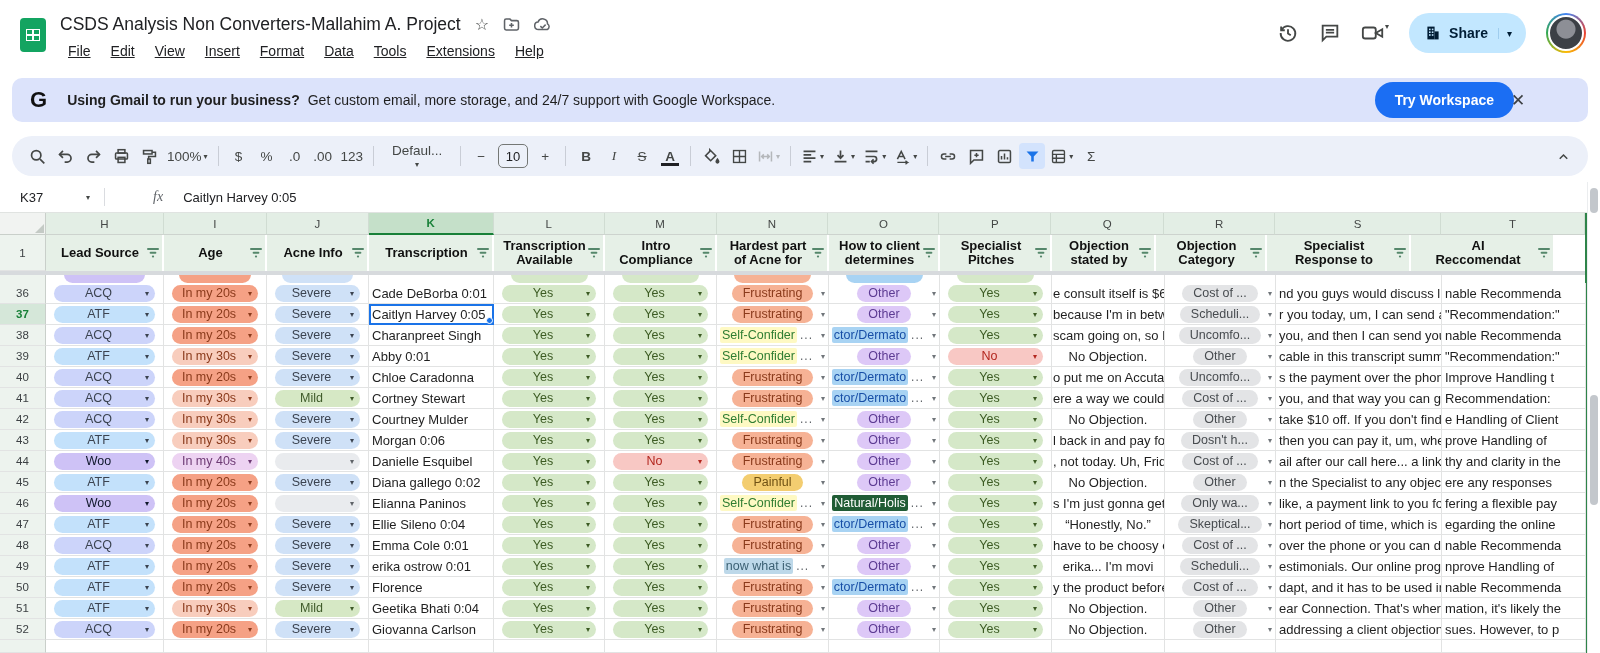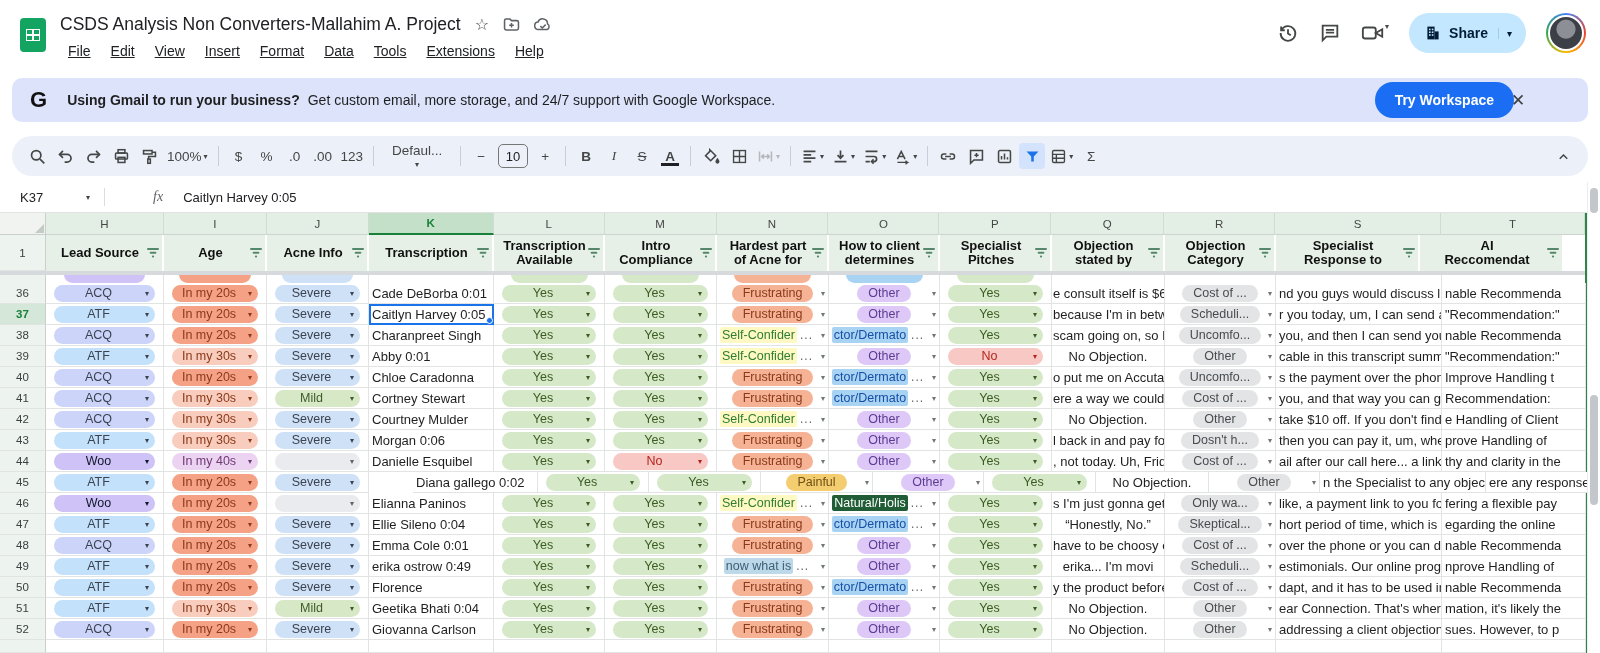--- a/index.html
+++ b/index.html
@@ -441,21 +441,21 @@
             </svg></span>
         </div>
         <div class="hcell" style="width: 112px;">
           <span class="hlabel">Specialist Pitches</span>
           <span class="ficon"><svg width="12" height="10" viewBox="0 0 12 10">
               <rect x="0" y="0" width="12" height="2" rx="1" fill="#55876b"></rect>
               <rect x="2.6" y="3.8" width="6.8" height="2" rx="1" fill="#55876b"></rect>
               <rect x="4.9" y="7.6" width="2.2" height="2" rx="1" fill="#55876b"></rect>
             </svg></span>
         </div>
-        <div class="hcell" style="width: 113px; justify-content: center;">
+        <div class="hcell" style="width: 104px; justify-content: center;">
           <span class="hlabel">Objection stated by</span>
           <span class="ficon"><svg width="12" height="10" viewBox="0 0 12 10">
               <rect x="0" y="0" width="12" height="2" rx="1" fill="#55876b"></rect>
               <rect x="2.6" y="3.8" width="6.8" height="2" rx="1" fill="#55876b"></rect>
               <rect x="4.9" y="7.6" width="2.2" height="2" rx="1" fill="#55876b"></rect>
             </svg></span>
         </div>
         <div class="hcell" style="width: 111px;">
           <span class="hlabel">Objection Category</span>
           <span class="ficon"><svg width="12" height="10" viewBox="0 0 12 10">
@@ -1157,21 +1157,21 @@
               <span class="pv">In my 20s</span>
               <span class="car">▾</span>
             </span>
           </div>
           <div class="cell" style="width: 102px;">
             <span class="pill full s-sev">
               <span class="pv">Severe</span>
               <span class="car">▾</span>
             </span>
           </div>
-          <div class="cell" style="width: 125px; margin-left: 44px;">
+          <div class="cell" style="width: 125px;">
             <span class="txt">Diana gallego 0:02</span>
           </div>
           <div class="cell" style="width: 111px;">
             <span class="pill full s-yes">
               <span class="pv">Yes</span>
               <span class="car">▾</span>
             </span>
           </div>
           <div class="cell" style="width: 112px;">
             <span class="pill full s-yes">
@@ -1437,21 +1437,21 @@
               <span class="car">▾</span>
             </span>
           </div>
           <div class="cell" style="width: 102px;">
             <span class="pill full s-sev">
               <span class="pv">Severe</span>
               <span class="car">▾</span>
             </span>
           </div>
           <div class="cell" style="width: 125px;">
-            <span class="txt">erika ostrow 0:49</span>
+            <span class="txt">erika ostrow 0:01</span>
           </div>
           <div class="cell" style="width: 111px;">
             <span class="pill full s-yes">
               <span class="pv">Yes</span>
               <span class="car">▾</span>
             </span>
           </div>
           <div class="cell" style="width: 112px;">
             <span class="pill full s-yes">
               <span class="pv">Yes</span>

